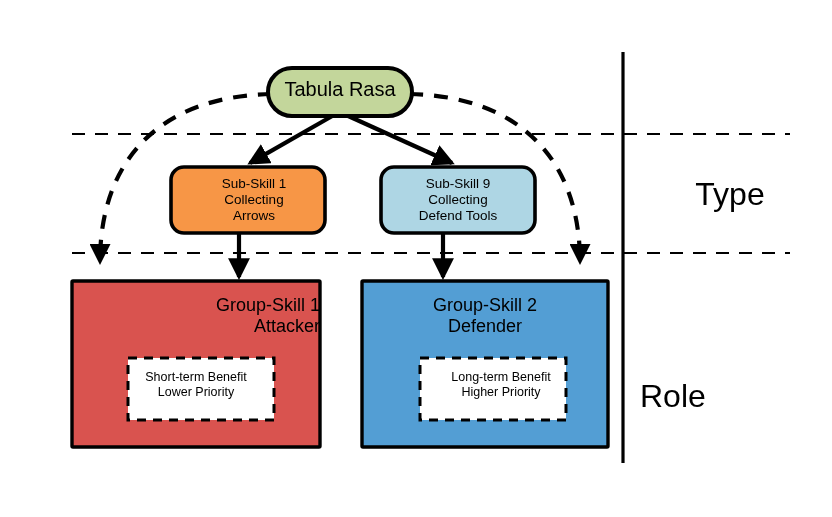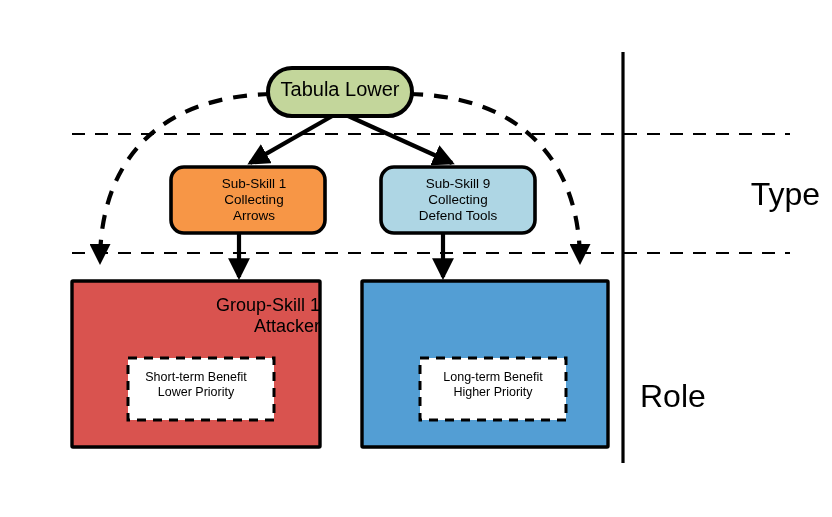--- a/index.html
+++ b/index.html
@@ -70,27 +70,28 @@
     left: 128px;
     top: 370px;
     width: 136px;
     font-size: 12.5px;
   }
   #group2-inner-label {
     left: 420px;
     top: 370px;
     width: 146px;
     font-size: 12.5px;
+    padding-left: 8px;
   }
   #type-label {
     left: 640px;
     top: 176px;
     width: 180px;
     font-size: 32px;
-    text-align: right;
+    text-align: center;
   }
   #role-label {
     left: 640px;
     top: 344px;
     width: 180px;
     font-size: 32px;
     text-align: left;
     margin-top: 34px;
   }
 </style>
@@ -134,36 +135,38 @@
     <rect x="420" y="358" width="146" height="62" fill="#ffffff" stroke="#000000" stroke-width="3" stroke-dasharray="9 7"></rect>
 
     <rect x="171" y="167" width="154" height="66" rx="13" ry="13" fill="#f79646" stroke="#000000" stroke-width="3.6"></rect>
 
     <rect x="381" y="167" width="154" height="66" rx="13" ry="13" fill="#aed6e4" stroke="#000000" stroke-width="3.6"></rect>
 
     <rect x="268" y="68" width="144" height="48" rx="24" ry="24" fill="#c3d69b" stroke="#000000" stroke-width="4"></rect>
 
   </svg>
 
-  <div class="node-label" id="tabula-rasa-label">Tabula Lower</div>
+  <div class="node-label" id="tabula-rasa-label">Tabula Rasa</div>
 
   <div class="node-label" id="subskill1-label">Sub-Skill 1
 Collecting
 Arrows</div>
 
   <div class="node-label" id="subskill2-label">Sub-Skill 9
 Collecting
 Defend Tools</div>
 
   <div class="node-label" id="group1-title">Group-Skill 1
 Attacker</div>
 
   <div class="node-label" id="group1-inner-label">Short-term Benefit
 Lower Priority</div>
 
+  <div class="node-label" id="group2-title">Group-Skill 2
+Defender</div>
 
   <div class="node-label" id="group2-inner-label">Long-term Benefit
 Higher Priority</div>
 
   <div class="node-label" id="type-label">Type</div>
 
   <div class="node-label" id="role-label">Role</div>
 
 </div>
 

